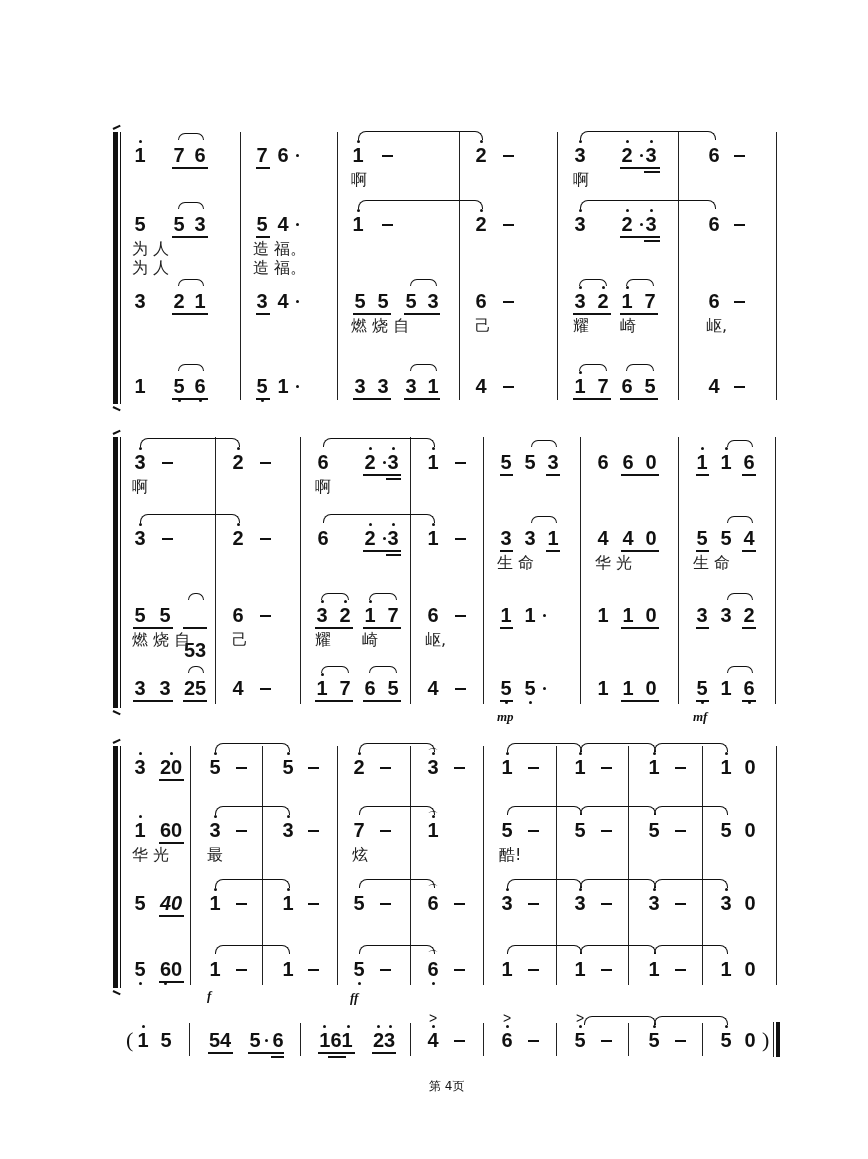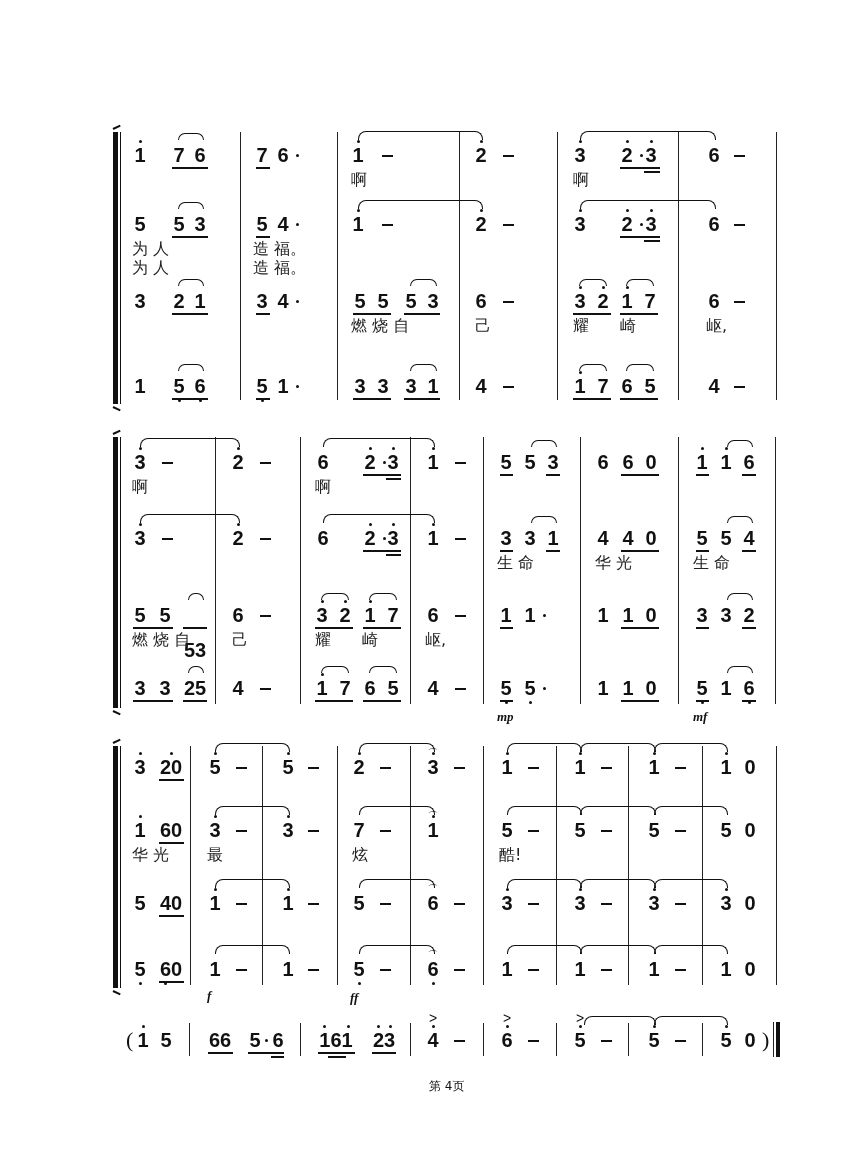--- a/index.html
+++ b/index.html
@@ -357,21 +357,21 @@
     <div class="slur" style="left: 215px; top: 806px; width: 73px; height: 8px;"></div>
     <div class="slur" style="left: 359px; top: 806px; width: 74px; height: 8px;"></div>
     <div class="slur" style="left: 507px; top: 806px; width: 73px; height: 8px;"></div>
     <div class="slur" style="left: 580px; top: 806px; width: 74px; height: 8px;"></div>
     <div class="slur" style="left: 654px; top: 806px; width: 72px; height: 8px;"></div>
     <div class="lyric" style="left: 132px; top: 846px;">华 光</div>
     <div class="lyric" style="left: 207px; top: 846px;">最</div>
     <div class="lyric" style="left: 352px; top: 846px;">炫</div>
     <div class="lyric" style="left: 499px; top: 846px;">酷!</div>
     <div class="note" style="left: 140px; top: 893px; width: 16px;">5</div>
-    <div class="note" style="left: 171px; top: 893px; width: 24px;">40</div>
+    <div class="note" style="left: 171px; top: 893px; width: 24px; font-style: italic;">40</div>
     <div class="note" style="left: 215px; top: 893px; width: 16px;">1<span class="hd"></span></div>
     <div class="dash" style="left: 236px; top: 903px;"></div>
     <div class="note" style="left: 288px; top: 893px; width: 16px;">1<span class="hd"></span></div>
     <div class="dash" style="left: 308px; top: 903px;"></div>
     <div class="note" style="left: 359px; top: 893px; width: 16px;">5</div>
     <div class="dash" style="left: 380px; top: 903px;"></div>
     <div class="note" style="left: 433px; top: 893px; width: 16px;">6<span class="ferm">⌒</span></div>
     <div class="dash" style="left: 454px; top: 903px;"></div>
     <div class="note" style="left: 507px; top: 893px; width: 16px;">3<span class="hd"></span></div>
     <div class="dash" style="left: 528px; top: 903px;"></div>
@@ -416,21 +416,21 @@
     <div class="paren" style="left: 126px; top: 1029px;">(</div>
     <div class="bar" style="left: 189px; top: 1023px; height: 33px;"></div>
     <div class="bar" style="left: 300px; top: 1023px; height: 33px;"></div>
     <div class="bar" style="left: 410px; top: 1023px; height: 33px;"></div>
     <div class="bar" style="left: 483px; top: 1023px; height: 33px;"></div>
     <div class="bar" style="left: 556px; top: 1023px; height: 33px;"></div>
     <div class="bar" style="left: 628px; top: 1023px; height: 33px;"></div>
     <div class="bar" style="left: 702px; top: 1023px; height: 33px;"></div>
     <div class="note" style="left: 143px; top: 1030px; width: 16px;">1<span class="hd"></span></div>
     <div class="note" style="left: 166px; top: 1030px; width: 16px;">5</div>
-    <div class="note" style="left: 220px; top: 1030px; width: 24px;">66</div>
+    <div class="note" style="left: 220px; top: 1030px; width: 24px;">54</div>
     <div class="note" style="left: 255px; top: 1030px; width: 16px;">5</div>
     <div class="note" style="left: 278px; top: 1030px; width: 16px;">6</div>
     <div class="dot" style="left: 265px; top: 1039px;"></div>
     <div class="note" style="left: 336px; top: 1030px; width: 36px;">161<span class="hd" style="left: 6px;"></span><span class="hd" style="left: 30px;"></span></div>
     <div class="note" style="left: 384px; top: 1030px; width: 24px;">23<span class="hd" style="left: 6px;"></span><span class="hd" style="left: 18px;"></span></div>
     <div class="note" style="left: 433px; top: 1030px; width: 16px;">4<span class="hd"></span><span class="acc">&gt;</span></div>
     <div class="dash" style="left: 454px; top: 1040px;"></div>
     <div class="note" style="left: 507px; top: 1030px; width: 16px;">6<span class="hd"></span><span class="acc">&gt;</span></div>
     <div class="dash" style="left: 528px; top: 1040px;"></div>
     <div class="note" style="left: 580px; top: 1030px; width: 16px;">5<span class="hd"></span><span class="acc">&gt;</span></div>

